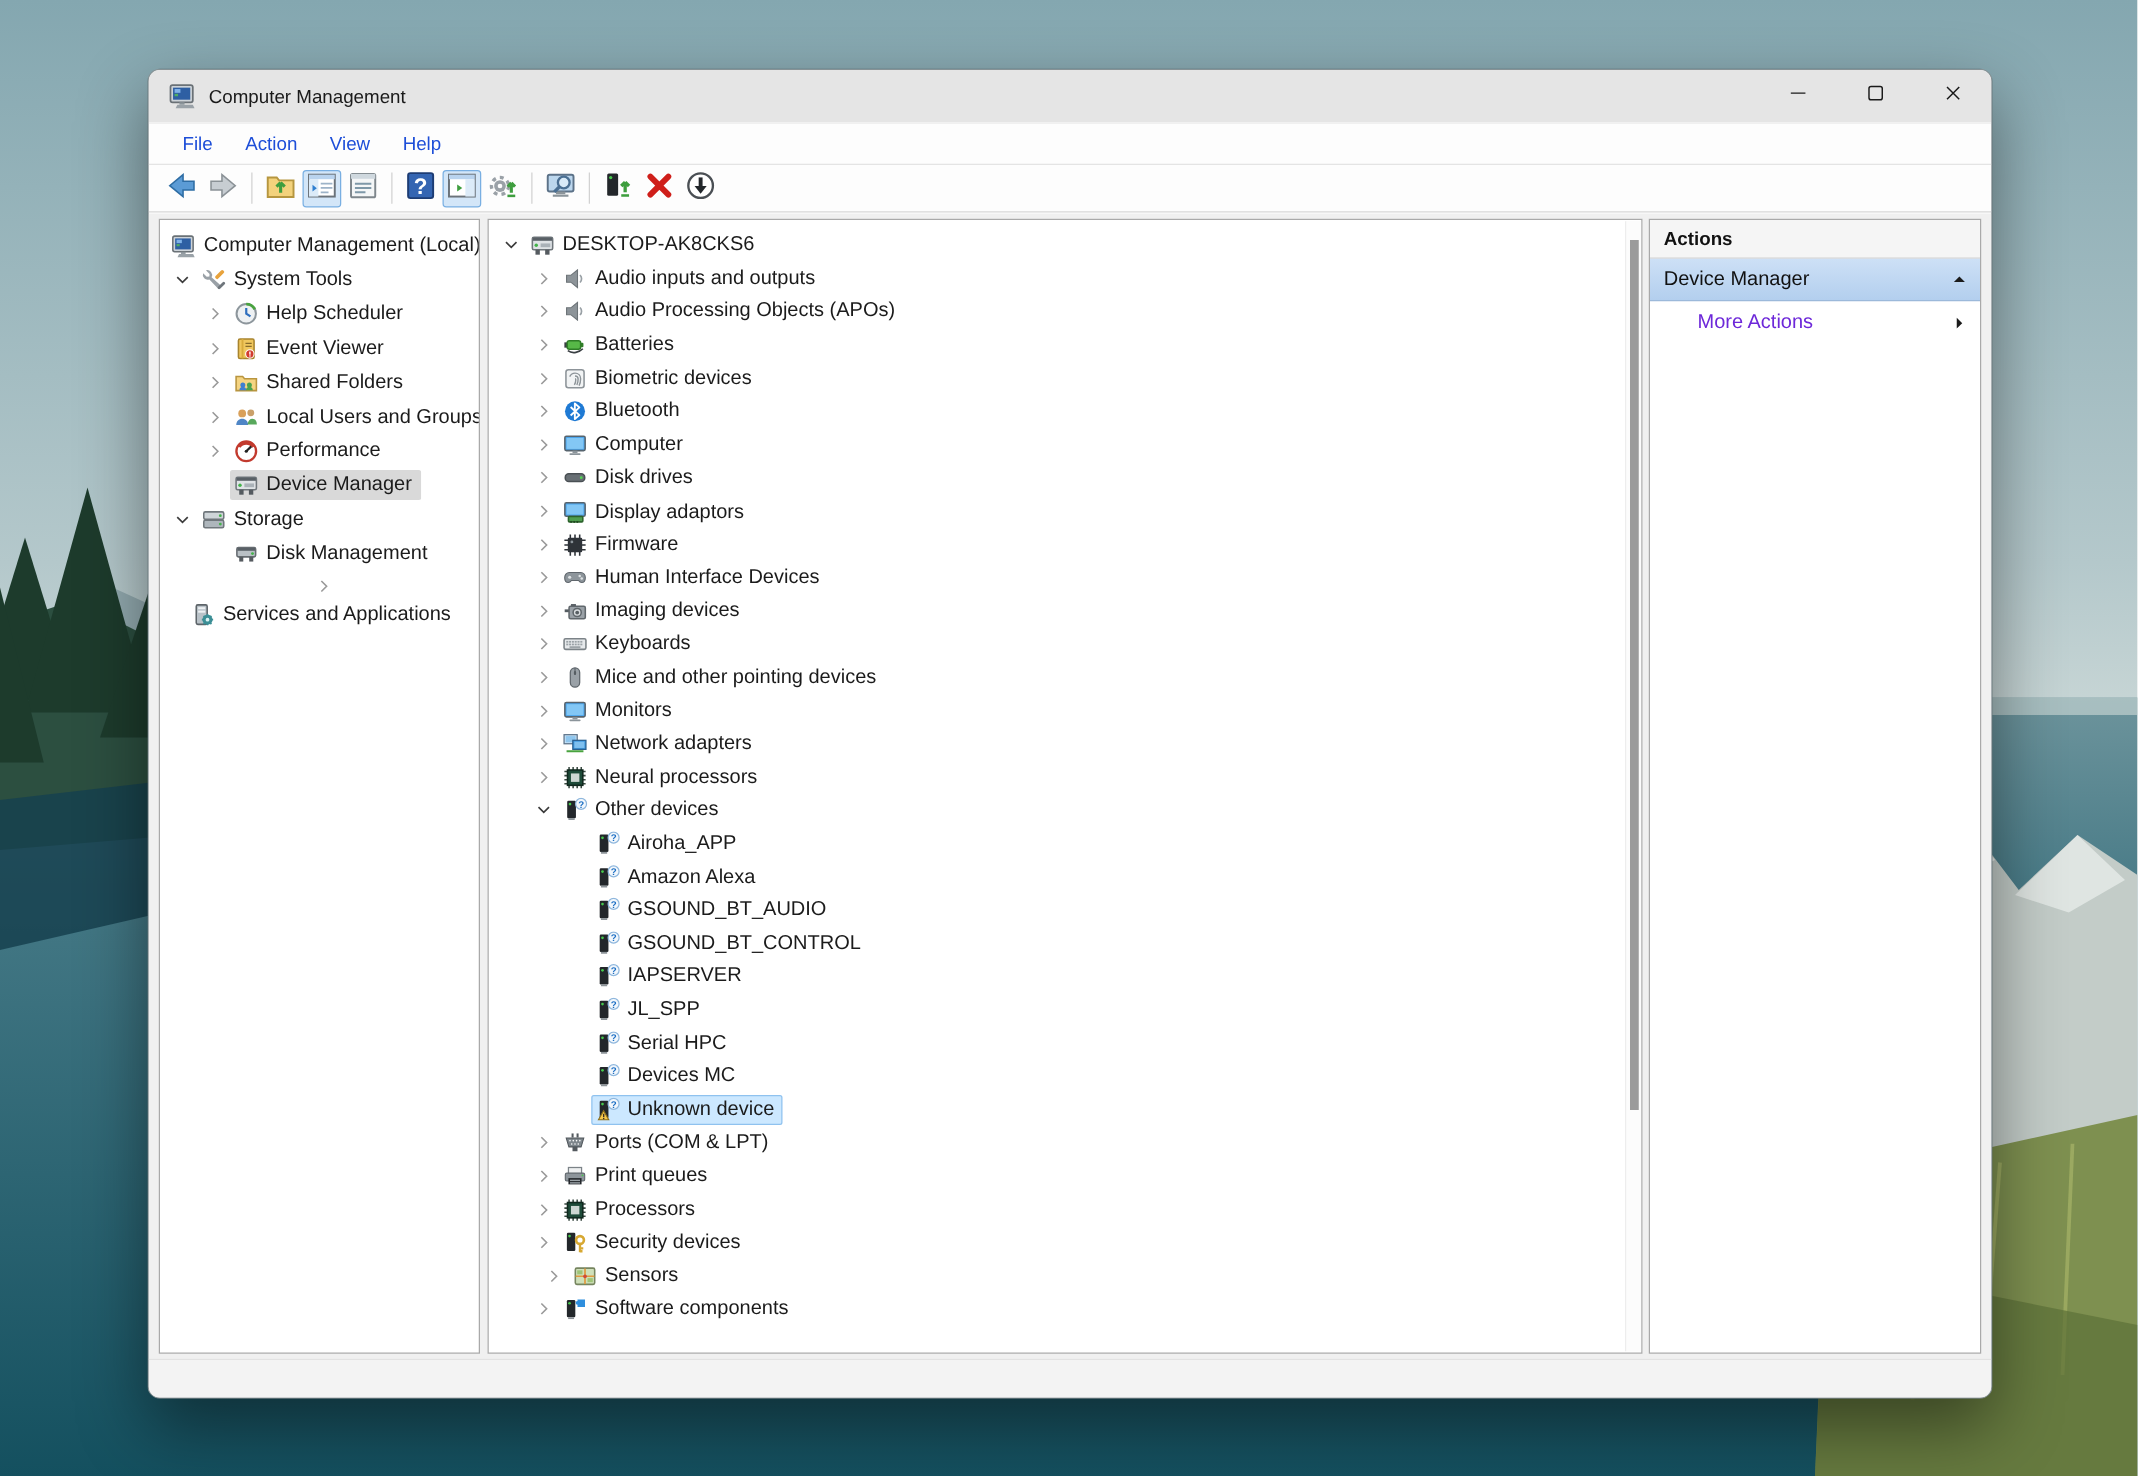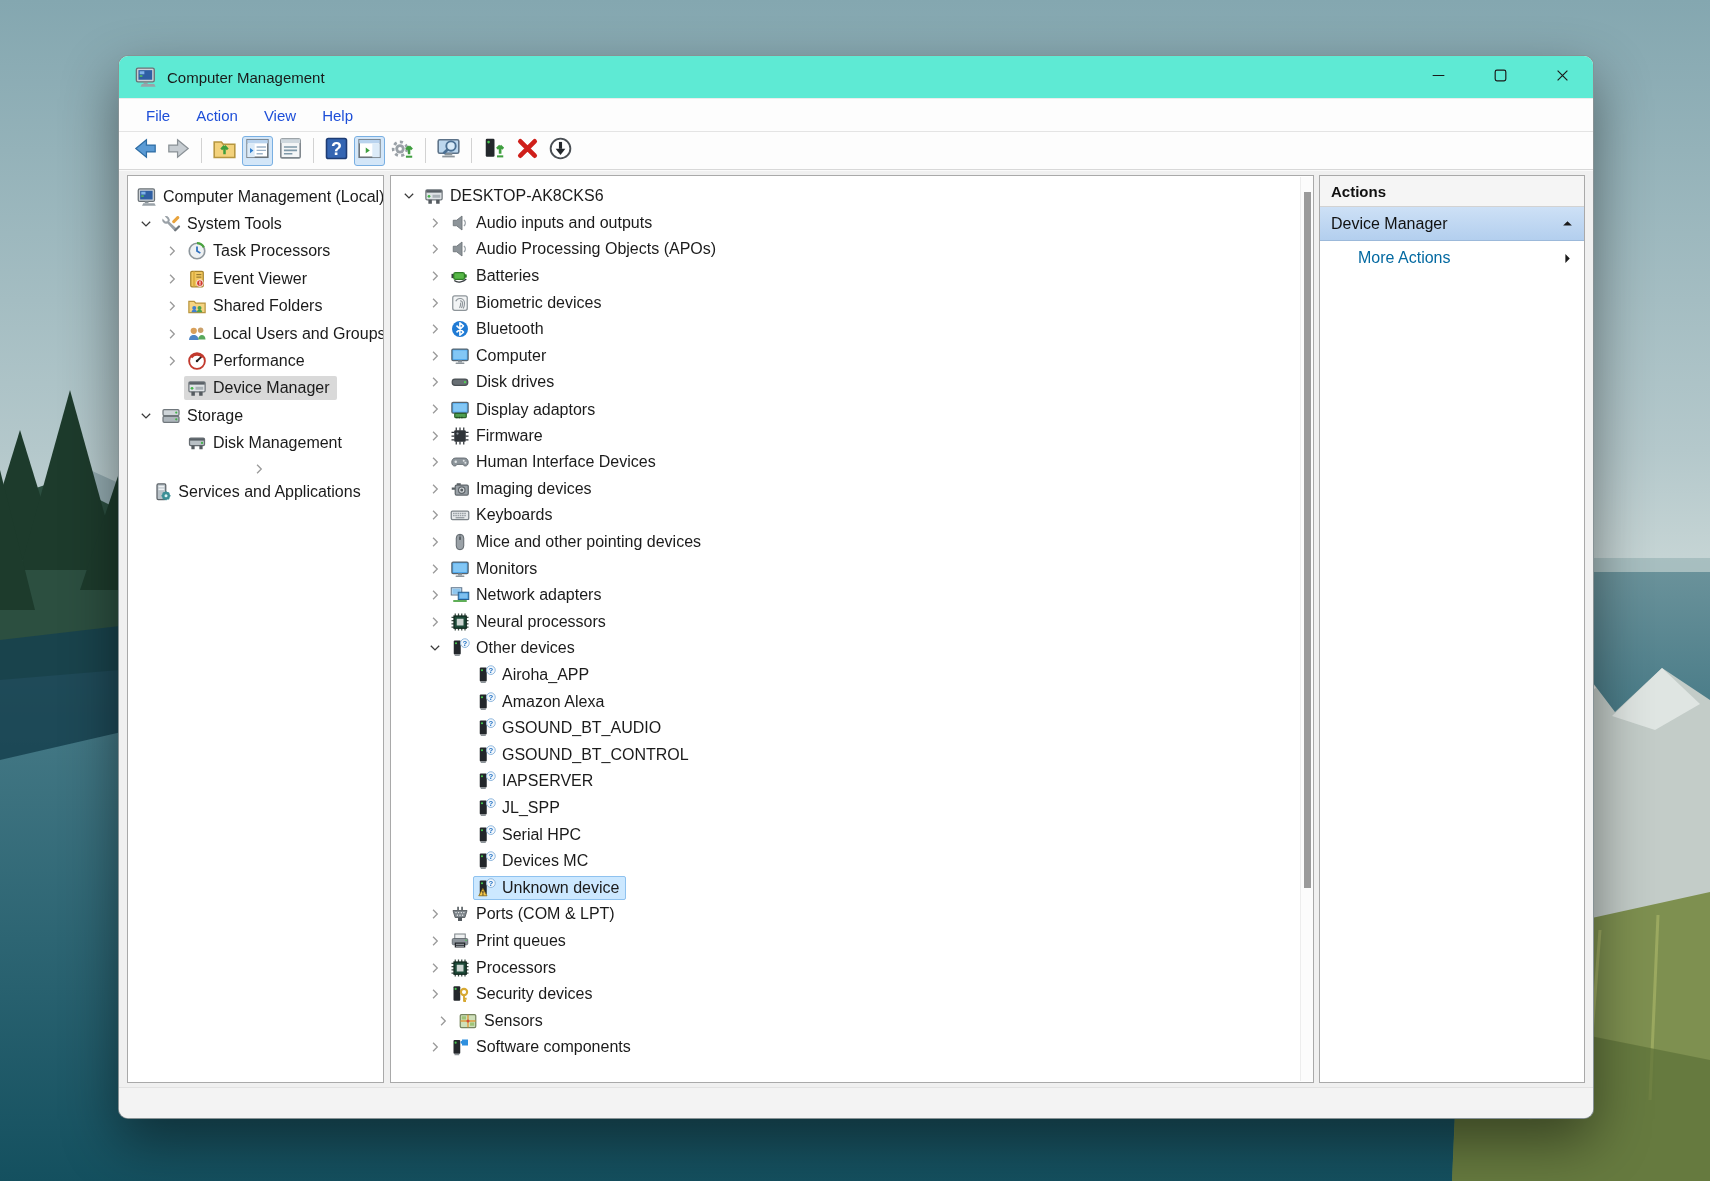--- a/index.html
+++ b/index.html
@@ -9,21 +9,21 @@
   .desktop { position:absolute; inset:0; }
   .desktop svg { display:block; }
 
   
   .window {
     position:absolute; left:118px; top:55px; width:1476px; height:1064px;
     background:#fafafa; border-radius:10px; overflow:hidden;
     border:1px solid rgba(40,60,65,.55);
     box-shadow:0 22px 55px rgba(0,0,0,.45);
   }
-  .titlebar { height:42px; display:flex; align-items:center; padding-left:16px; background:#5eead4; }
+  .titlebar { height:42px; display:flex; align-items:center; padding-left:16px; background:#e5e5e5; }
   .titlebar .app-icon { width:22px; height:22px; margin-right:10px; }
   .titlebar .app-icon svg { width:22px; height:22px; }
   .title-text { font-size:15px; color:#1a1a1a; }
   .win-controls { margin-left:auto; display:flex; height:100%; }
   .win-btn { width:62px; height:100%; display:flex; align-items:center; justify-content:center; }
   .win-btn svg { width:17px; height:17px; }
 
   .menubar { height:34px; display:flex; align-items:center; padding-left:14px; background:#fdfdfd;
              border-top:1px solid #ececec; border-bottom:1px solid #e4e4e4; }
   .menu-item { font-size:15px; color:#1d4ed8; padding:4px 13px;text-align:center; }
@@ -59,21 +59,21 @@
   .vscroll { position:absolute; right:0; top:1px; bottom:1px; width:13px; background:#fcfcfc; border-left:1px solid #ededed; }
   .vscroll .thumb { position:absolute; left:3px; width:7px; top:15px; height:77%; background:#9b9b9b; }
 
   
   .act-title { height:31px; display:flex; align-items:center; padding-left:11px;
                font-size:15px; font-weight:bold; color:#111; background:#f5f5f5; border-bottom:1px solid #d2d2d2; }
   .act-section { height:34px; display:flex; align-items:center; padding:0 10px 0 11px;
                  background:linear-gradient(180deg,#cde0f6 0%,#b3cfee 100%); border-bottom:1px solid #9cb9da;
                  font-size:16px; color:#111; }
   .act-section .sect-chevron { margin-left:auto; }
-  .act-more { height:34px; display:flex; align-items:center; padding:0 10px 0 38px; font-size:16px; color:#0369a1; }
+  .act-more { height:34px; display:flex; align-items:center; padding:0 10px 0 38px; font-size:16px; color:#6d28d9; }
   .act-more .sect-chevron { margin-left:auto; }
   .sect-chevron svg { width:13px; height:13px; display:block; }
 
   .statusbar { position:absolute; left:0; right:0; bottom:0; height:31px; background:#f3f3f3; border-top:1px solid #e2e2e2; }
 </style>
 </head>
 <body>
 
 <div class="desktop">
   <svg width="1710" height="1181" viewBox="0 0 1710 1181">
@@ -280,21 +280,21 @@
             <svg viewBox="0 0 16 16" xmlns="http://www.w3.org/2000/svg">
               <path d="M5.8 3.2 10.6 8l-4.8 4.8" fill="none" stroke="#9a9a9a" stroke-width="1.5"></path>
             </svg>
           </span>
           <span class="row-inner">
             <span class="tree-icon"><svg viewBox="0 0 16 16" xmlns="http://www.w3.org/2000/svg">
                 <circle cx="8" cy="8" r="6.2" fill="#eef1f3" stroke="#8d969c" stroke-width="1.3"></circle>
                 <path d="M8 1.8a6.2 6.2 0 0 1 5.5 3.3" stroke="#49a33f" stroke-width="1.8" fill="none"></path>
                 <path d="M8 4.3V8l2.7 1.7" stroke="#2f6fbe" stroke-width="1.4" fill="none"></path>
               </svg></span>
-            <span class="tree-label">Task Processors</span>
+            <span class="tree-label">Help Scheduler</span>
           </span>
         </div>
         <div class="tree-row" style="padding-left: 32px;">
           <span class="expander">
             <svg viewBox="0 0 16 16" xmlns="http://www.w3.org/2000/svg">
               <path d="M5.8 3.2 10.6 8l-4.8 4.8" fill="none" stroke="#9a9a9a" stroke-width="1.5"></path>
             </svg>
           </span>
           <span class="row-inner">
             <span class="tree-icon"><svg viewBox="0 0 16 16" xmlns="http://www.w3.org/2000/svg">

